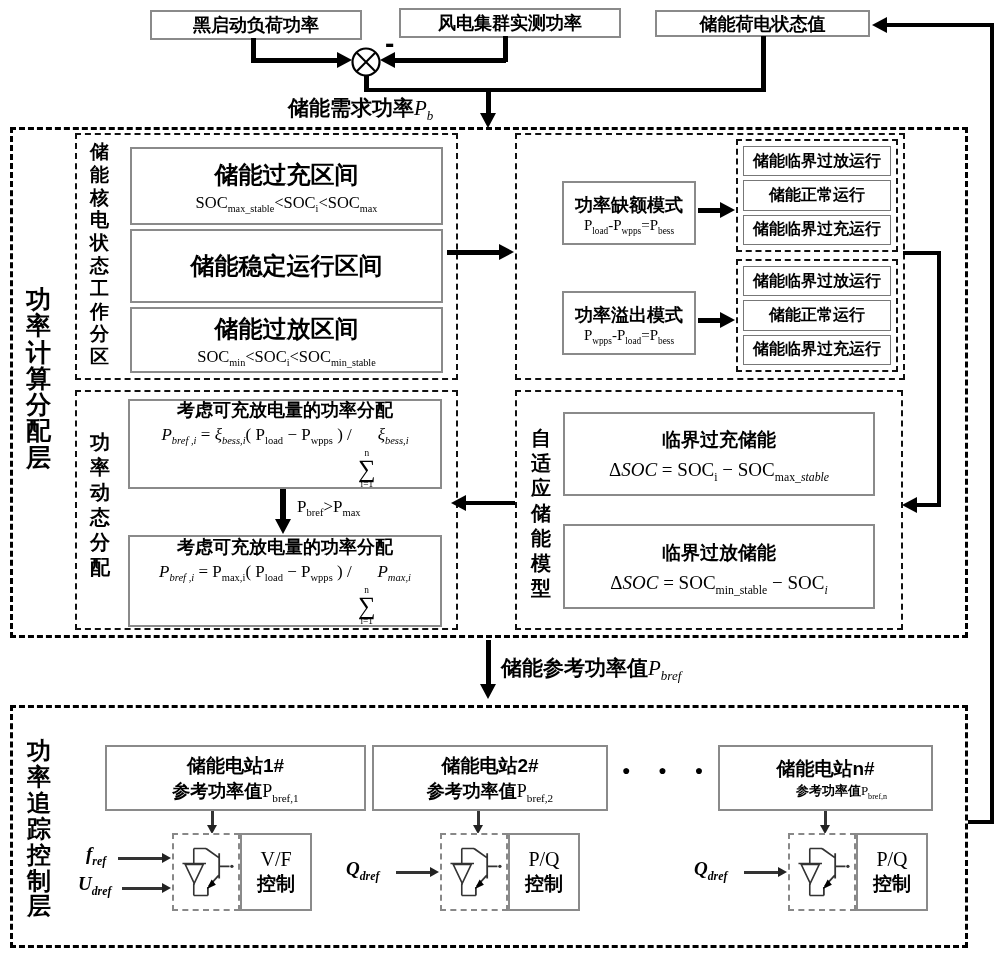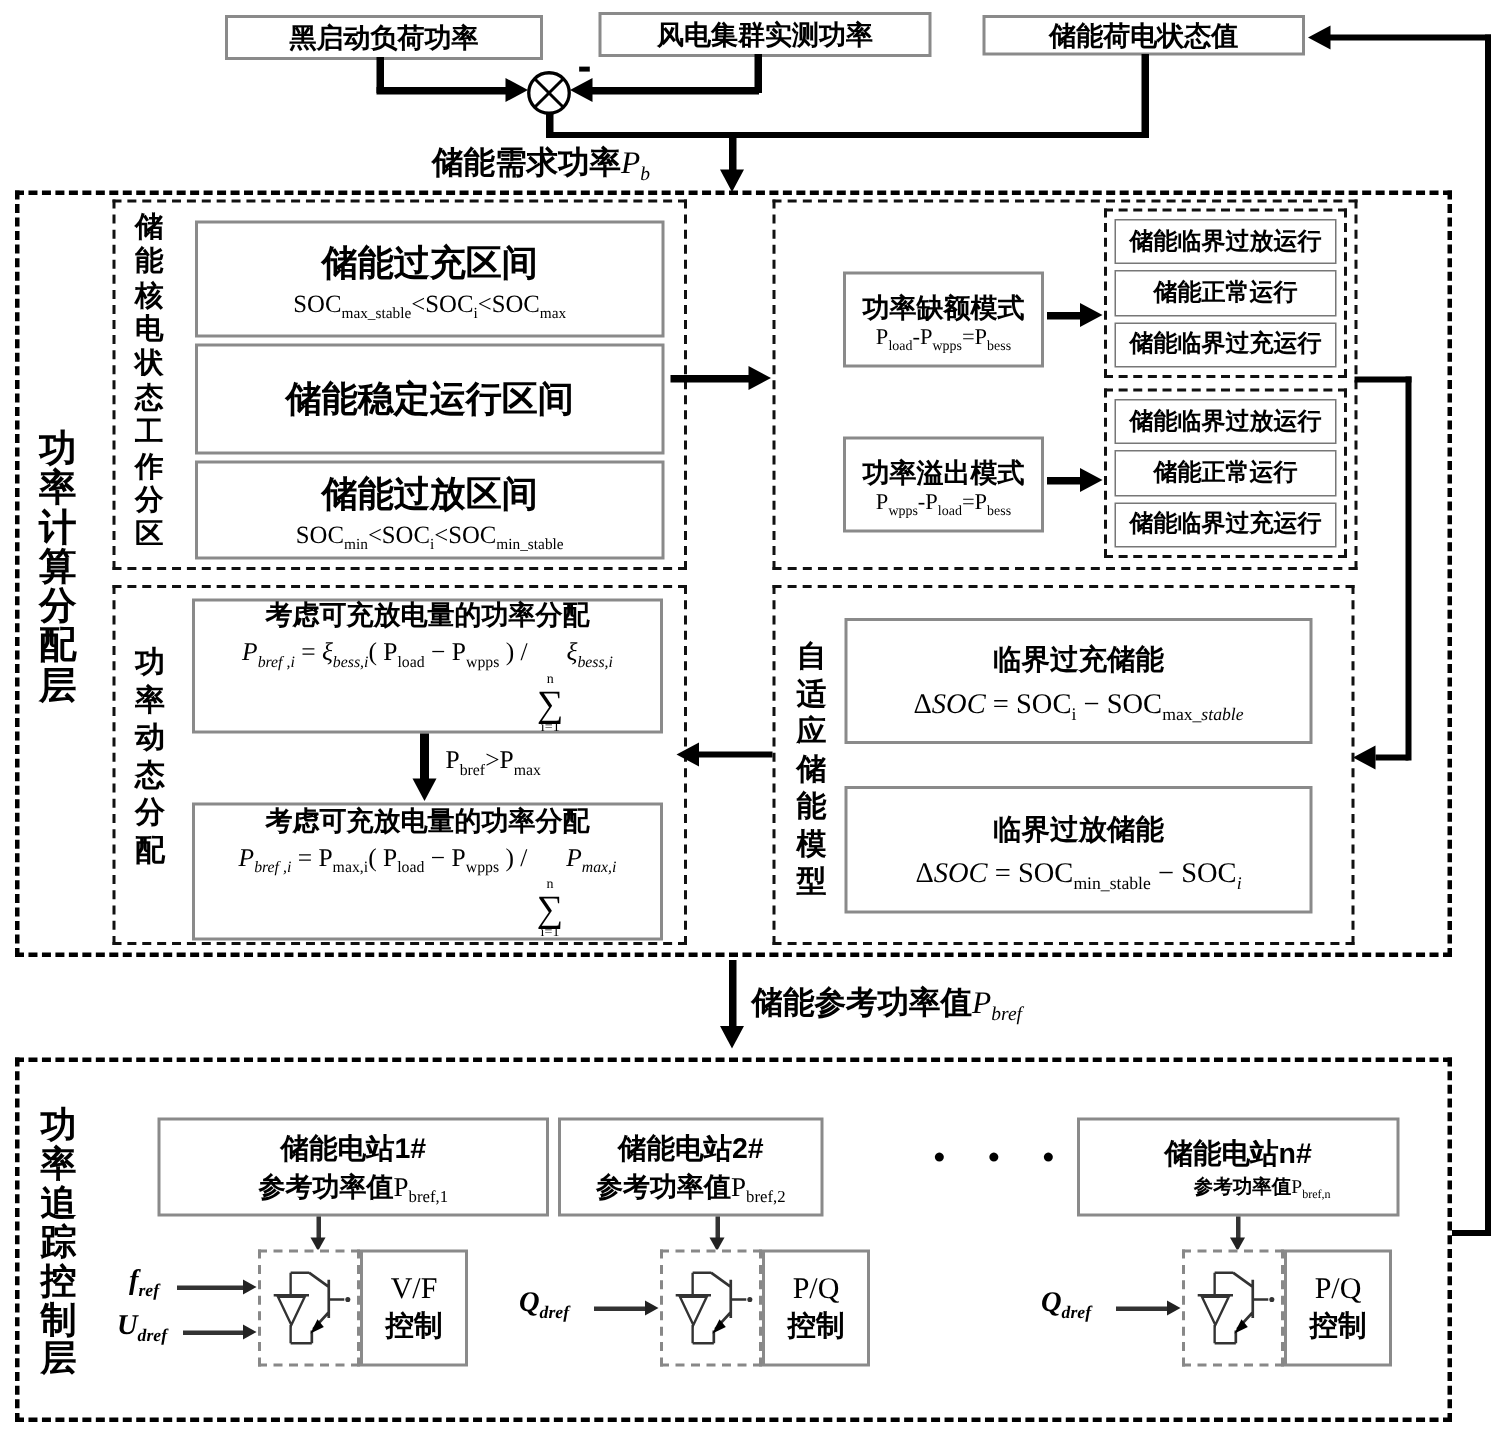--- a/index.html
+++ b/index.html
@@ -187,21 +187,21 @@
     <div class="fm" style="font-size:20px;">V/F</div>
     <div class="cn" style="font-size:19px;">控制</div>
   </div>
   <div class="abs fm cn" style="left:86px;top:843px;font-size:19px;font-weight:700;"><i>f<sub>ref</sub></i></div>
   <div class="abs tline" style="left:118px;top:857px;width:46px;height:2.5px;"></div>
   <div class="abs ar sar-r" style="left:162px;top:853px;"></div>
   <div class="abs fm cn" style="left:78px;top:873px;font-size:19px;font-weight:700;"><i>U<sub>dref</sub></i></div>
   <div class="abs tline" style="left:122px;top:887px;width:42px;height:2.5px;"></div>
   <div class="abs ar sar-r" style="left:162px;top:883px;"></div>
 
-  <div class="abs box" style="left:372px;top:745px;width:177px;height:66px;">
+  <div class="abs box" style="left:372px;top:745px;width:236px;height:66px;">
     <div class="cn" style="font-size:19px;">储能电站2#</div>
     <div class="cn" style="font-size:18px;">参考功率值<span class="fm">P<sub>bref,2</sub></span></div>
   </div>
   <div class="abs tline" style="left:477px;top:811px;width:2.5px;height:16px;"></div>
   <div class="abs ar sar-d" style="left:473px;top:825px;"></div>
   <div class="abs dashg" style="left:440px;top:833px;width:68px;height:78px;">
     <svg width="64" height="74" viewBox="0 0 68 78">
       <path d="M21 14 H34 M21 14 V30 M21 51 V64 M21 64 H36 M9 30 H34" stroke="#333" stroke-width="1.7" fill="none"></path>
       <polygon points="12,31 31,31 21.5,51" fill="none" stroke="#333" stroke-width="1.7"></polygon>
       <path d="M34 14 L48 24 M48 19 V46 M48 33 H59 M48 42 L37 54 M36 55 V64" stroke="#333" stroke-width="1.9" fill="none"></path>

